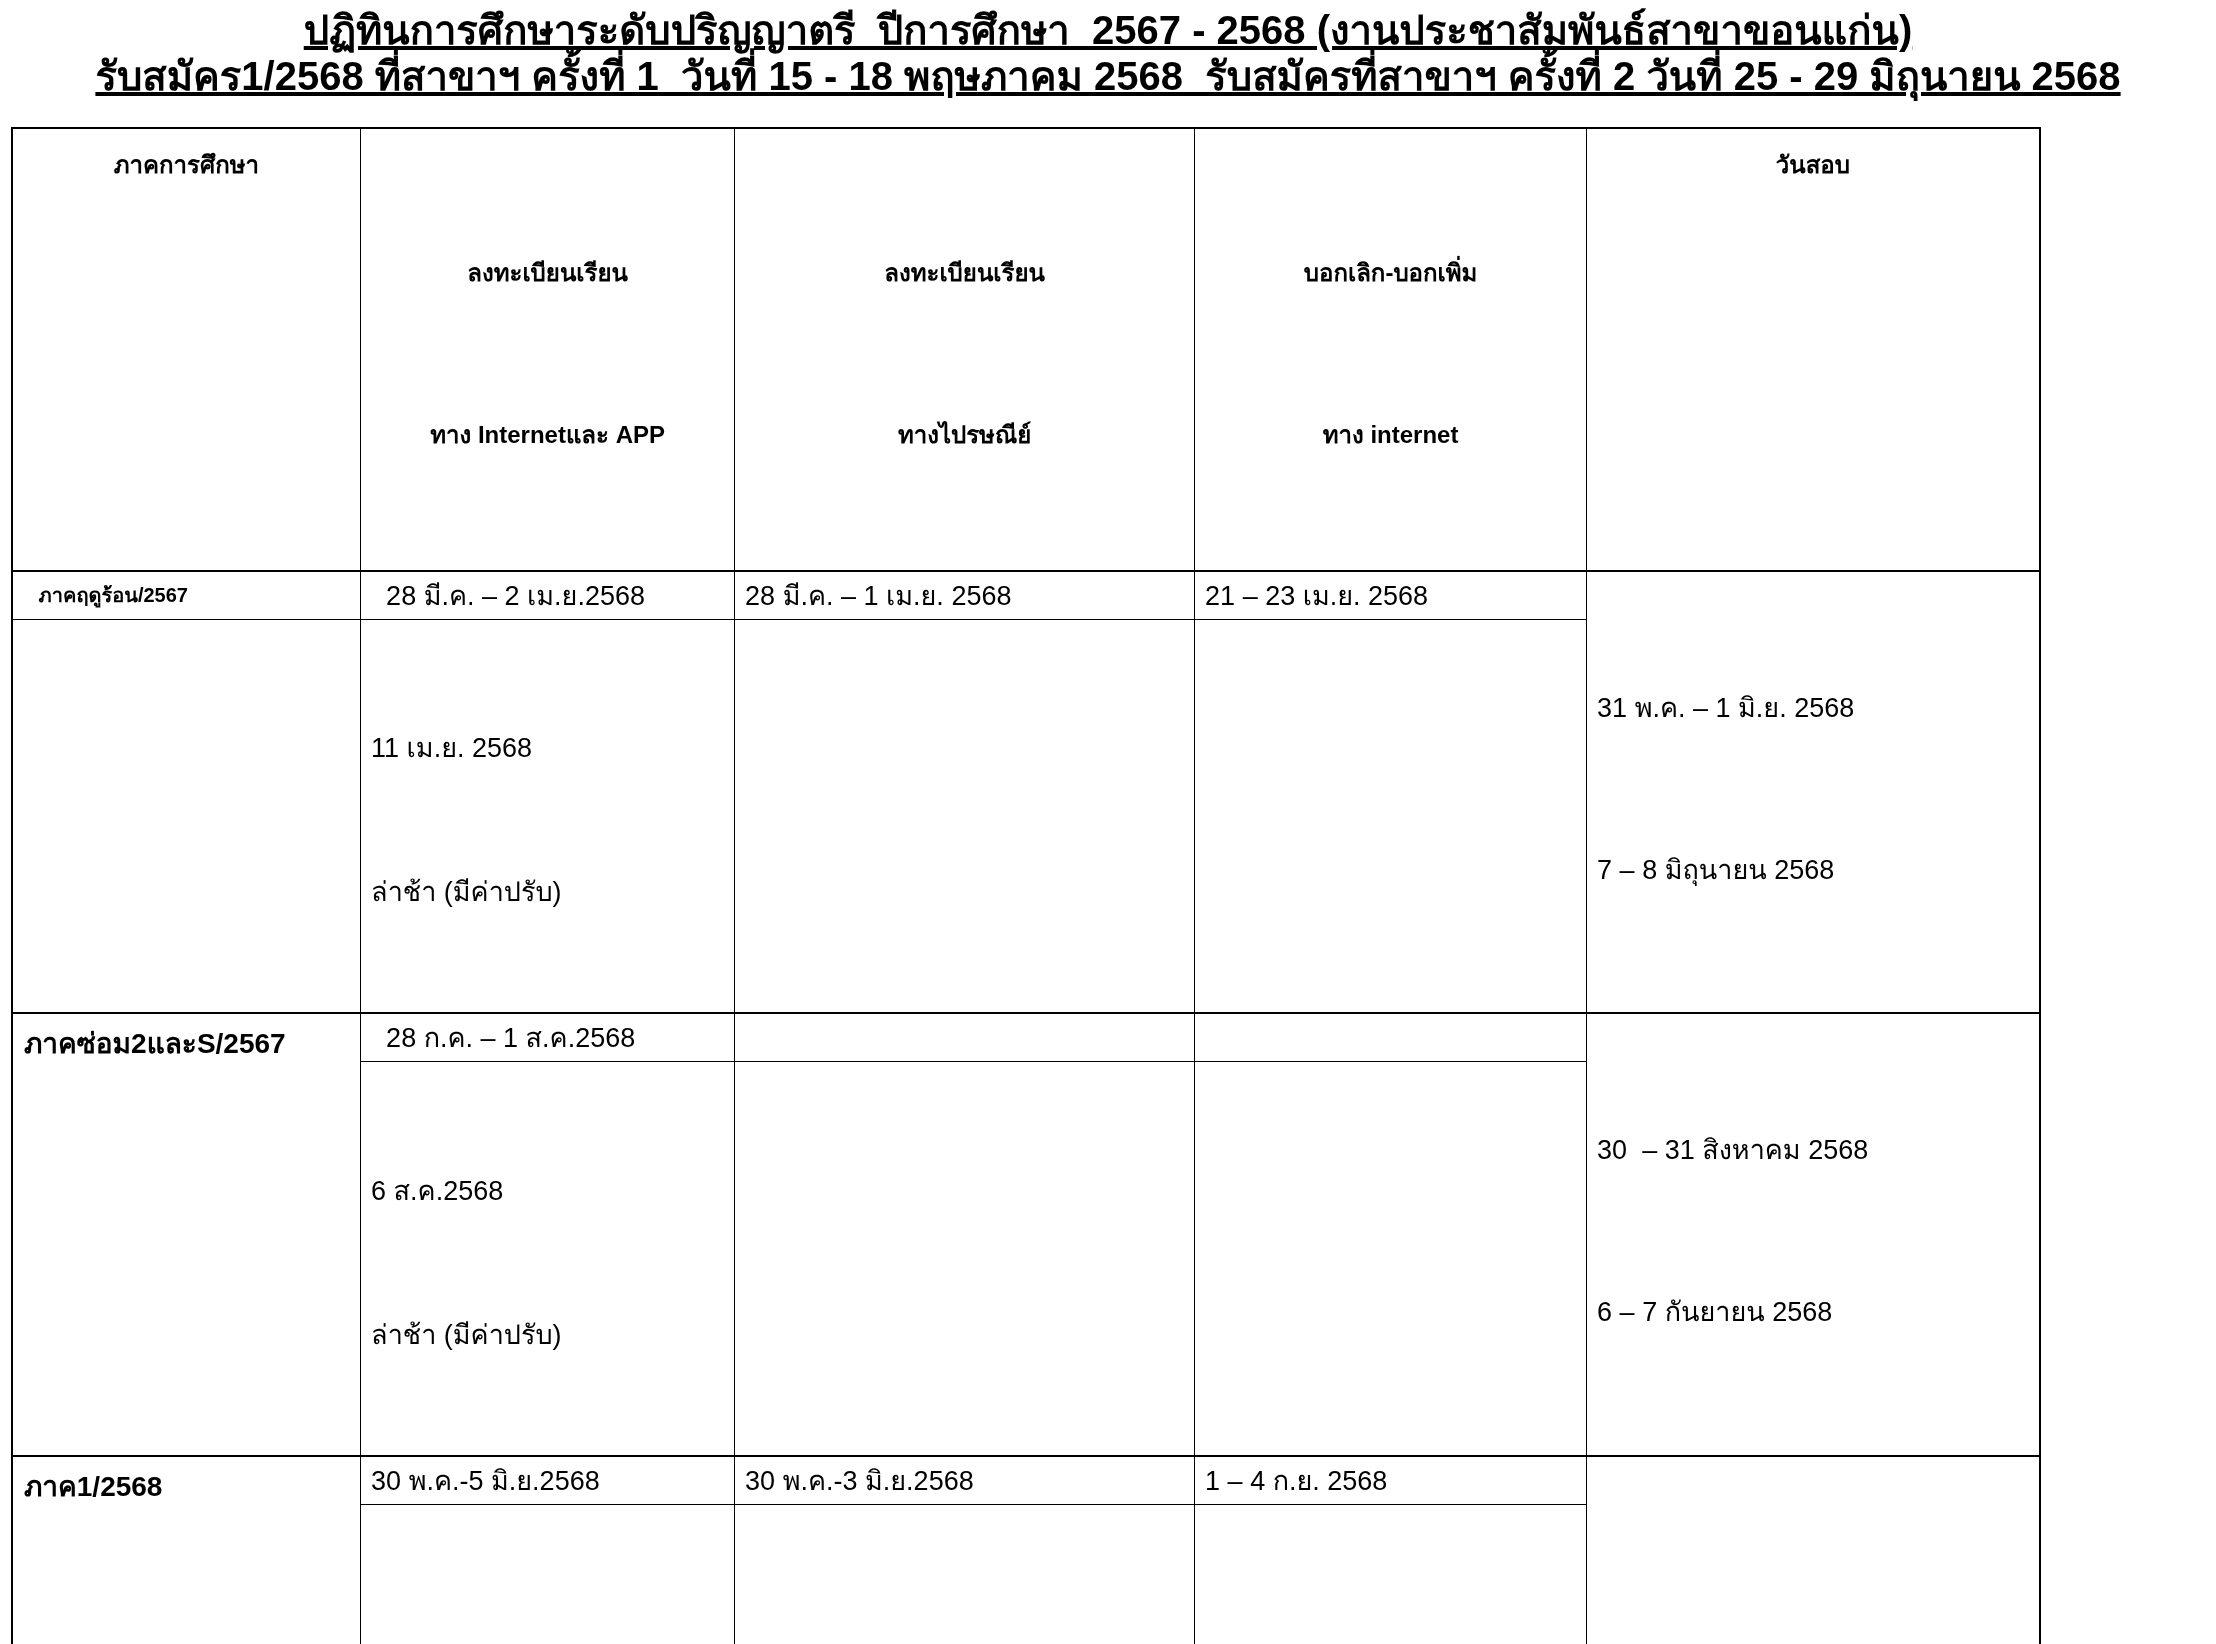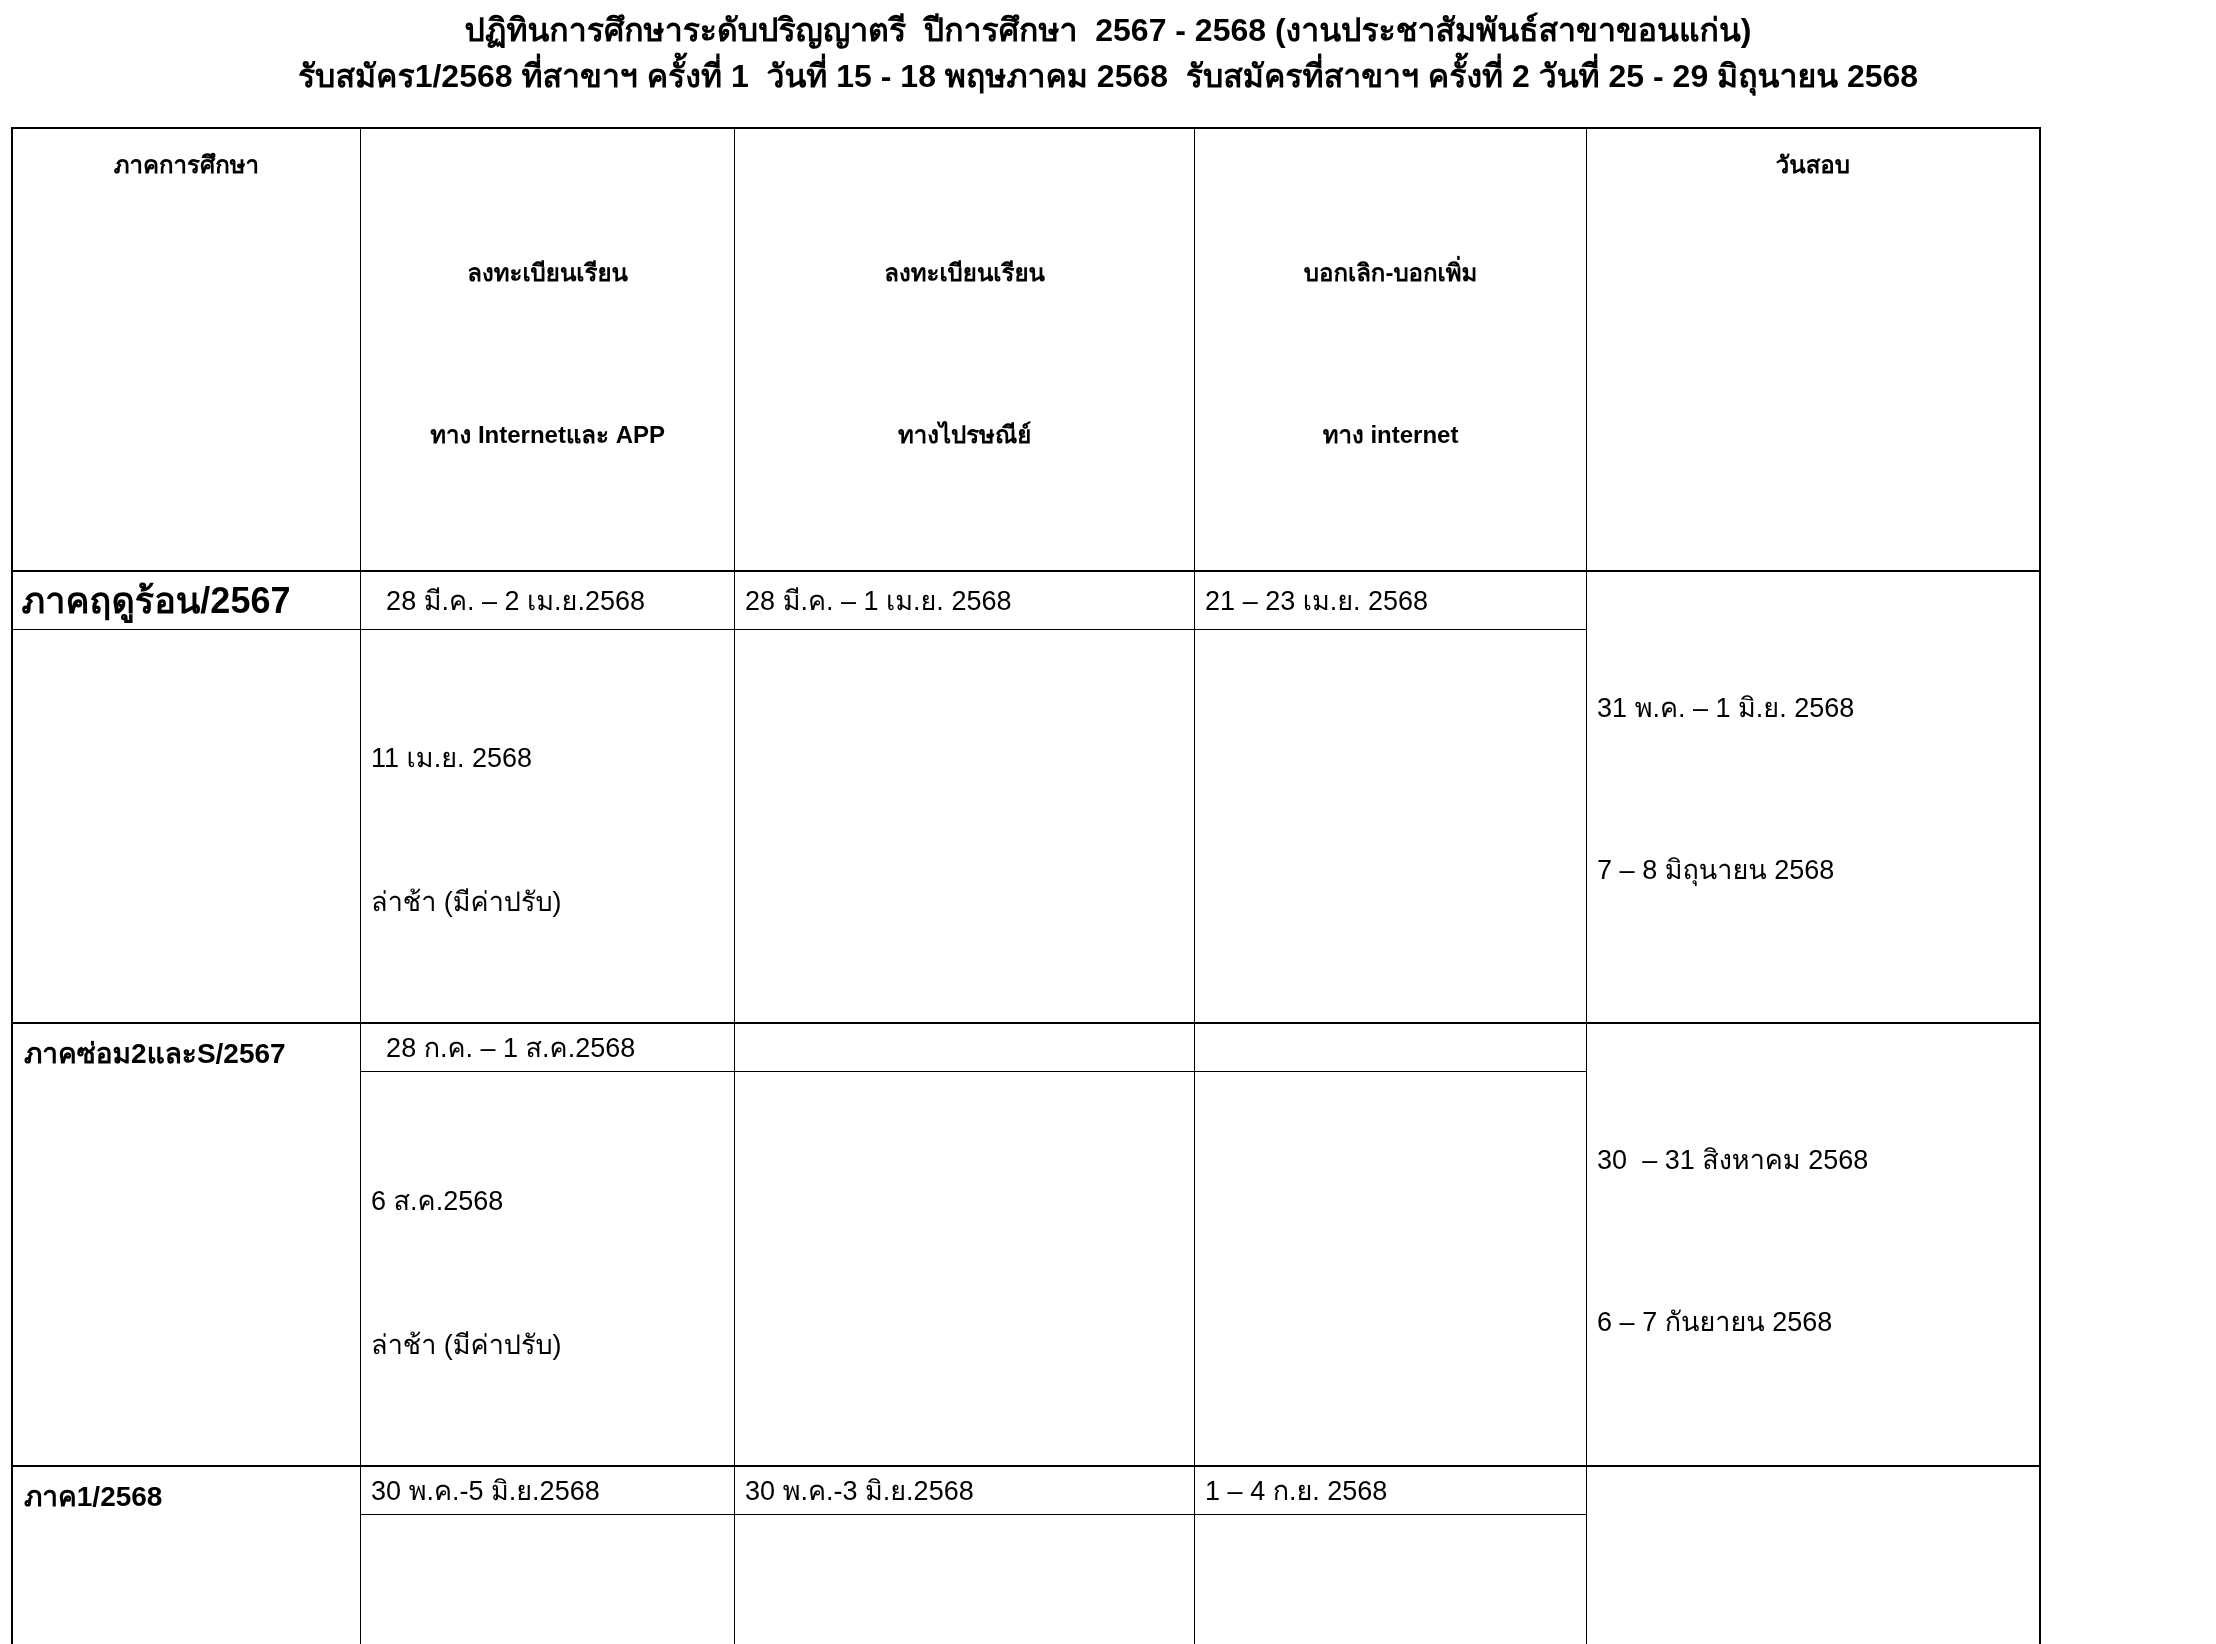--- a/index.html
+++ b/index.html
@@ -14,23 +14,24 @@
     height: 1644px;
     overflow: hidden;
   }
   .doc-header {
     padding-top: 7px;
     text-align: center;
   }
   .title-line {
     height: 46px;
     line-height: 46px;
-    font-size: 32px;
+    font-size: 40px;
     font-weight: bold;
     white-space: pre-wrap;
+    text-decoration: underline;
   }
   table.calendar {
     border-collapse: collapse;
     table-layout: fixed;
     margin: 28px 0 0 10.6px;
     width: 2027px;
     border: 2.1px solid #000;
   }
   th, td {
     border-left: 1.4px solid #000;
@@ -71,22 +72,22 @@
     font-size: 28px;
     padding-top: 7px;
     padding-left: 11.3px;
     margin-top: 6px;
   }
   td.term-s {
     height: 47px;
     border-bottom: 1.4px solid #000;
     vertical-align: middle;
     font-weight: bold;
-    font-size: 36px;
-    padding-left: 9px;
+    font-size: 20px;
+    padding-left: 26px;
     margin-top: 30px;
   }
   td.term-empty {
     height: 111px;
     border-bottom: 2.8px solid #000;
   }
   td.exam-m {
     border-bottom: 2.8px solid #000;
     vertical-align: top;
     line-height: 54px;

